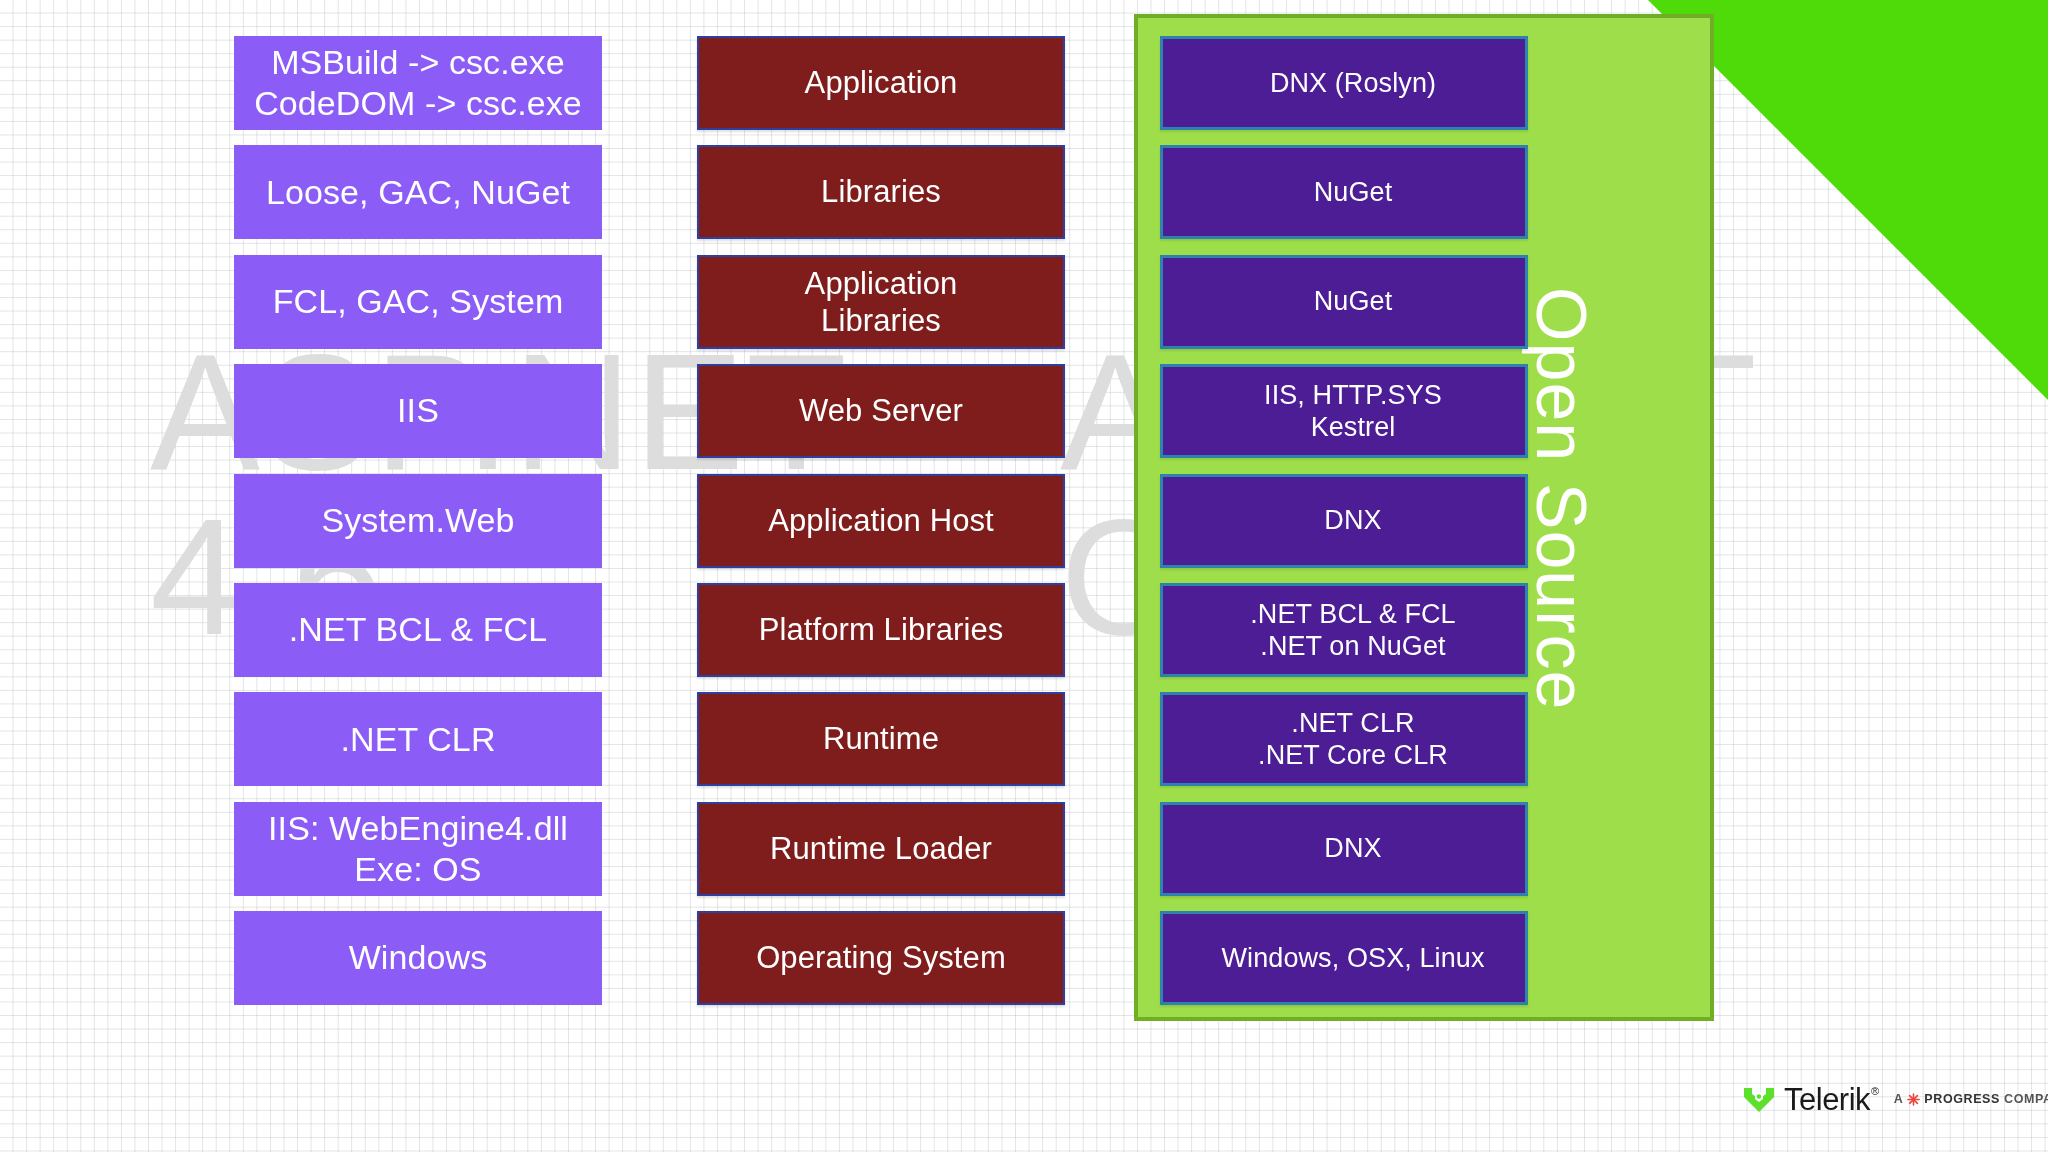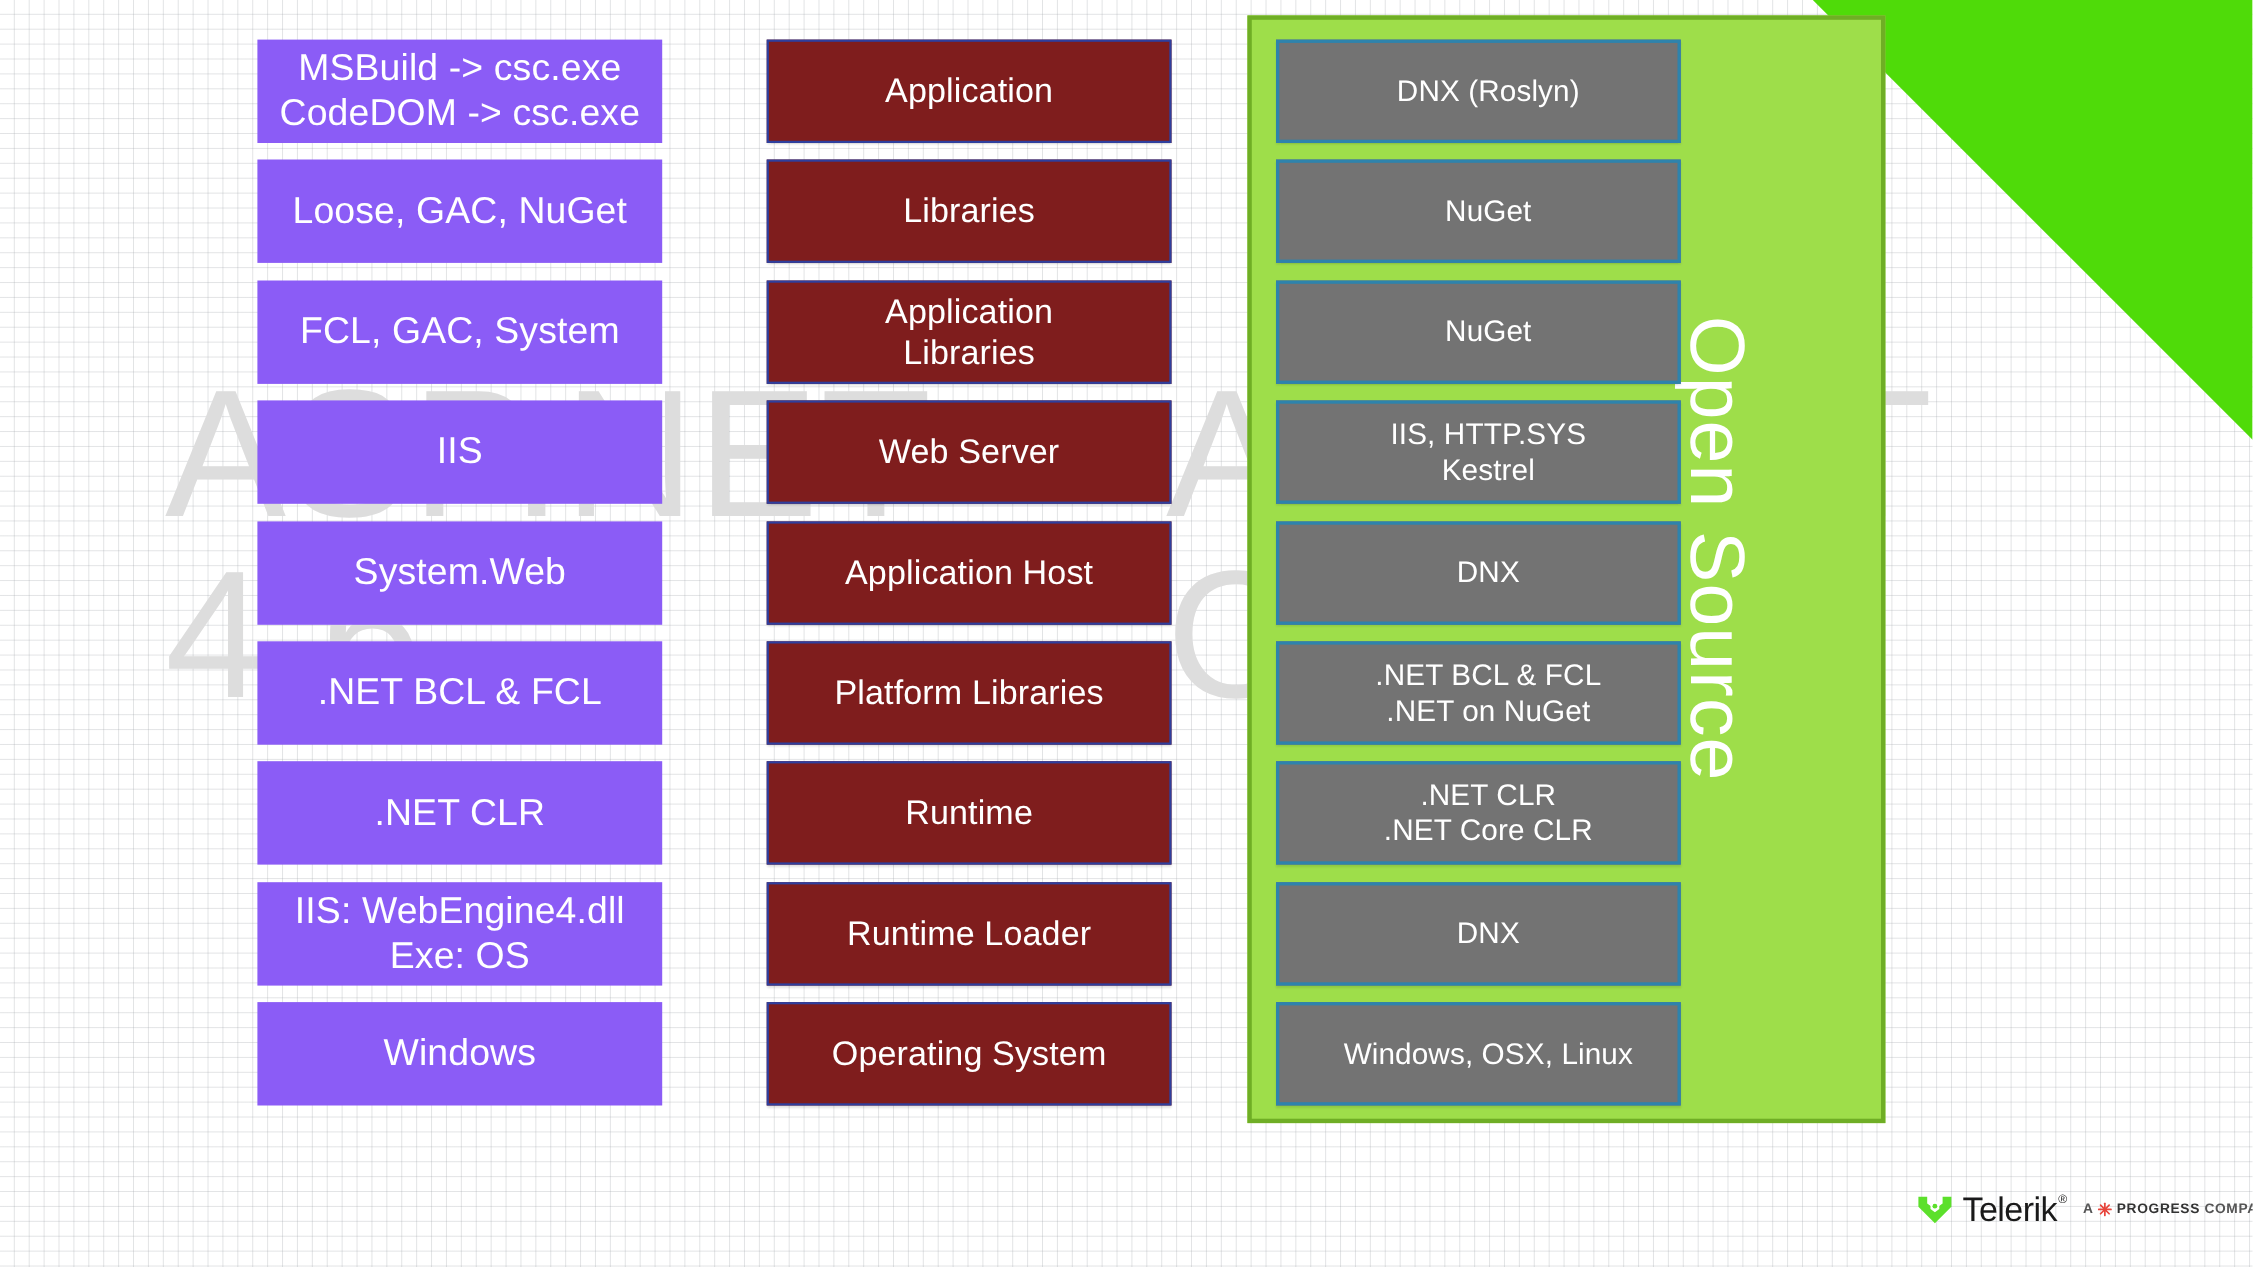--- a/index.html
+++ b/index.html
@@ -77,21 +77,21 @@
     border:none;
     font-size:34px;
   }
   .row.blue{
     background:#7f1d1d;
     border:2.5px solid #2e3f9e;
     font-size:31px;
     box-shadow:0 2px 2px rgba(0,0,0,.12);
   }
   .row.cyan{
-    background:#737373;
+    background:#4c1d95;
     border:3px solid #2e83ac;
     font-size:27px;
     box-shadow:0 2px 2px rgba(0,0,0,.10);
     padding-left:18px;
   }
   .row.two-line{line-height:1.2;}
 
   
   #os-panel{
     position:absolute;

